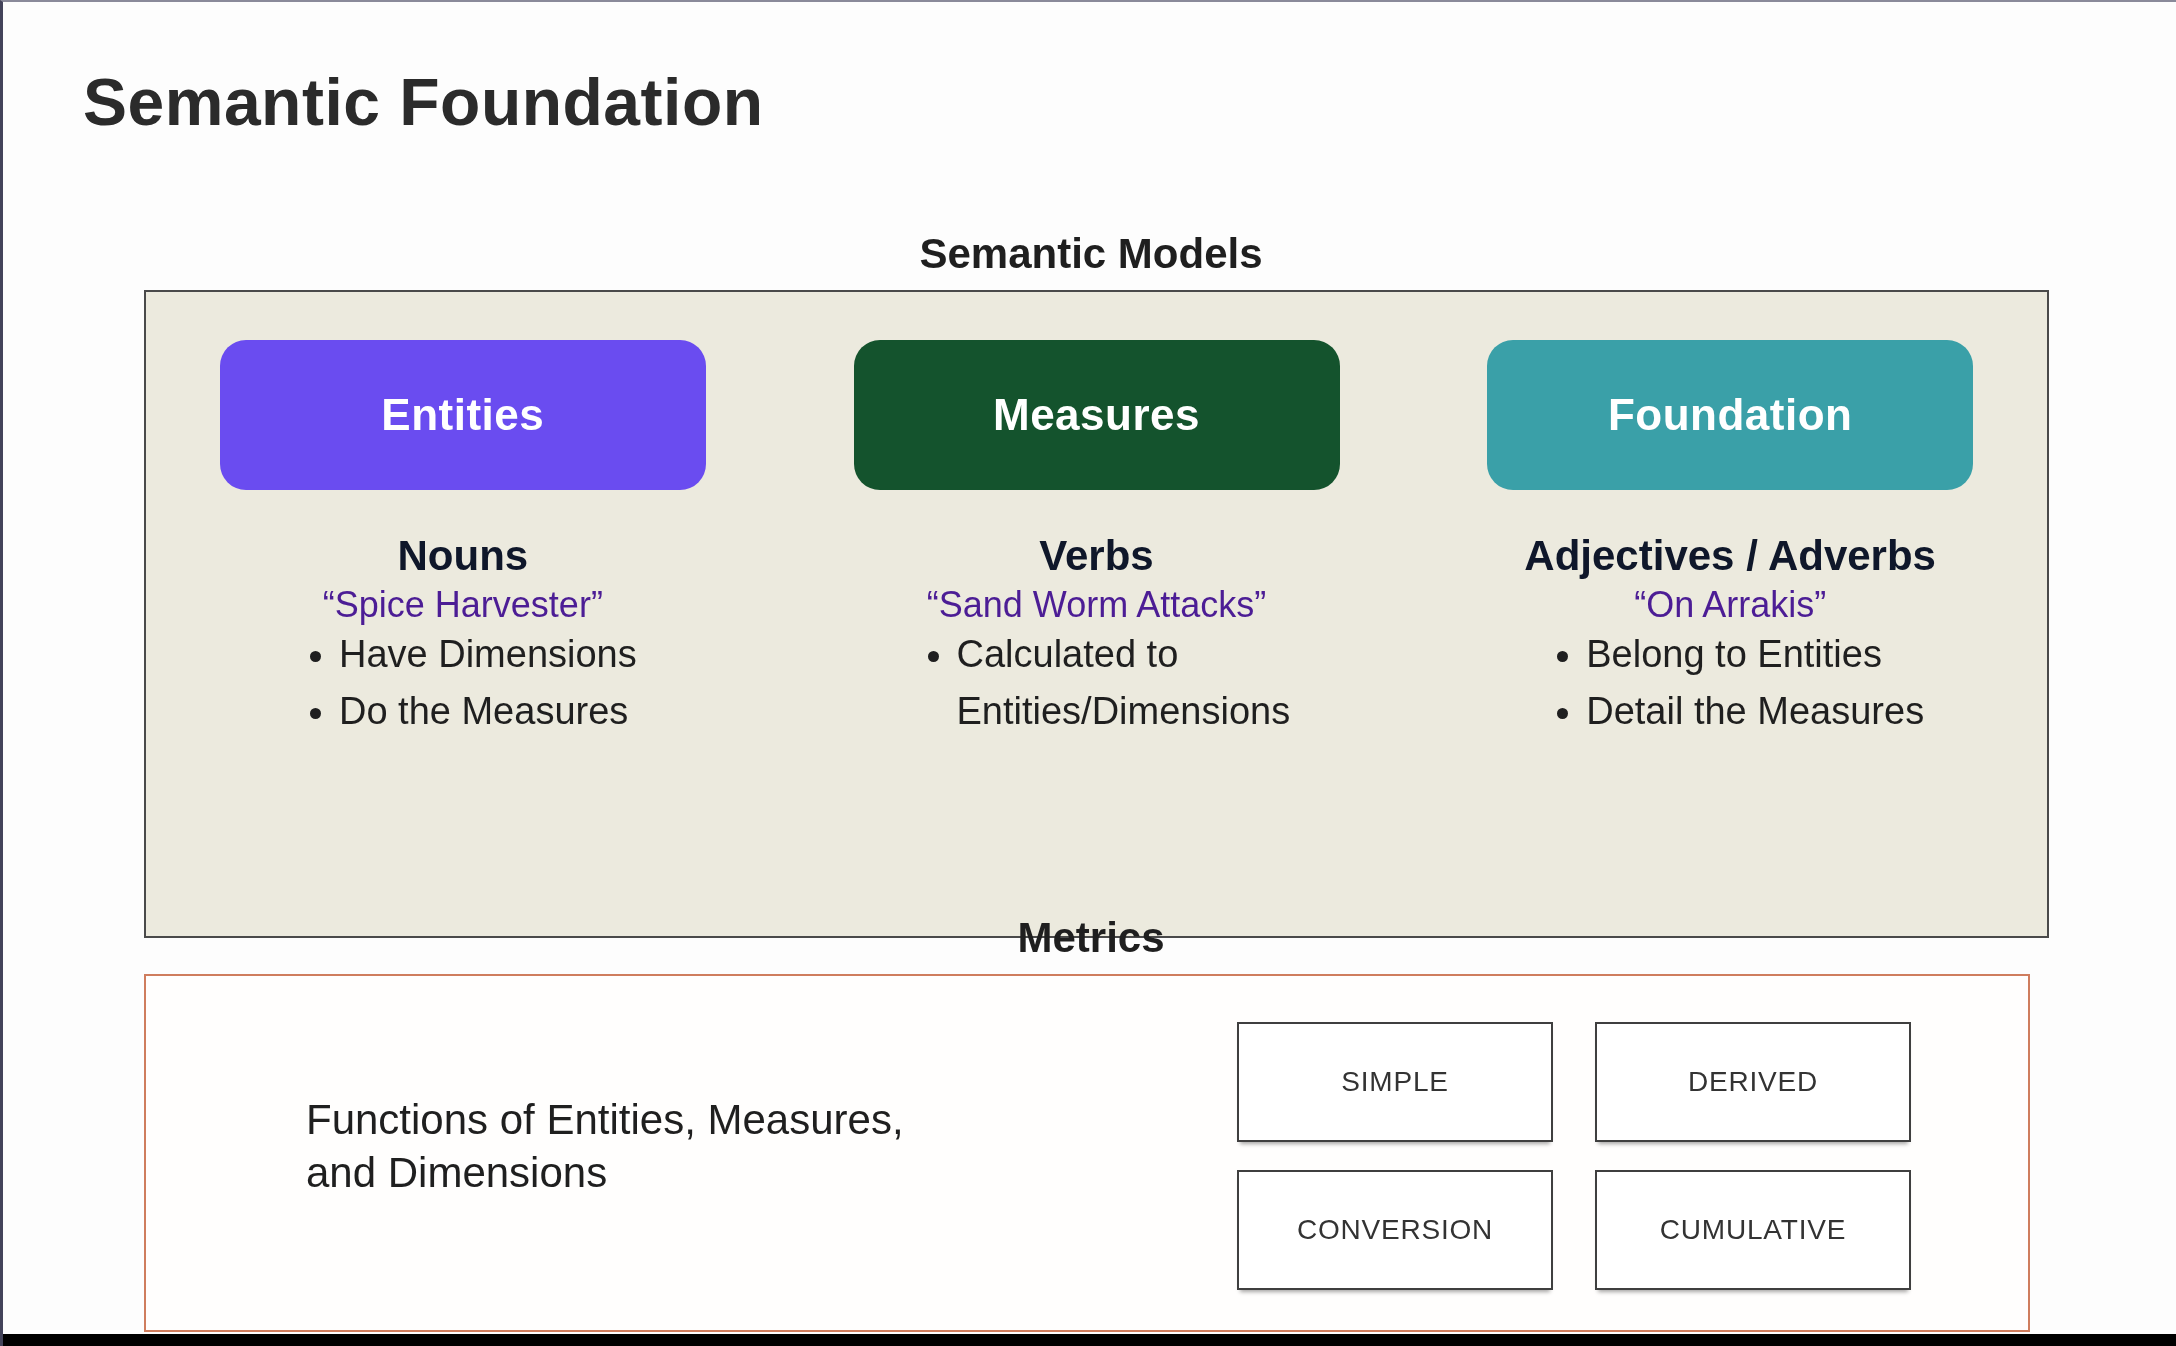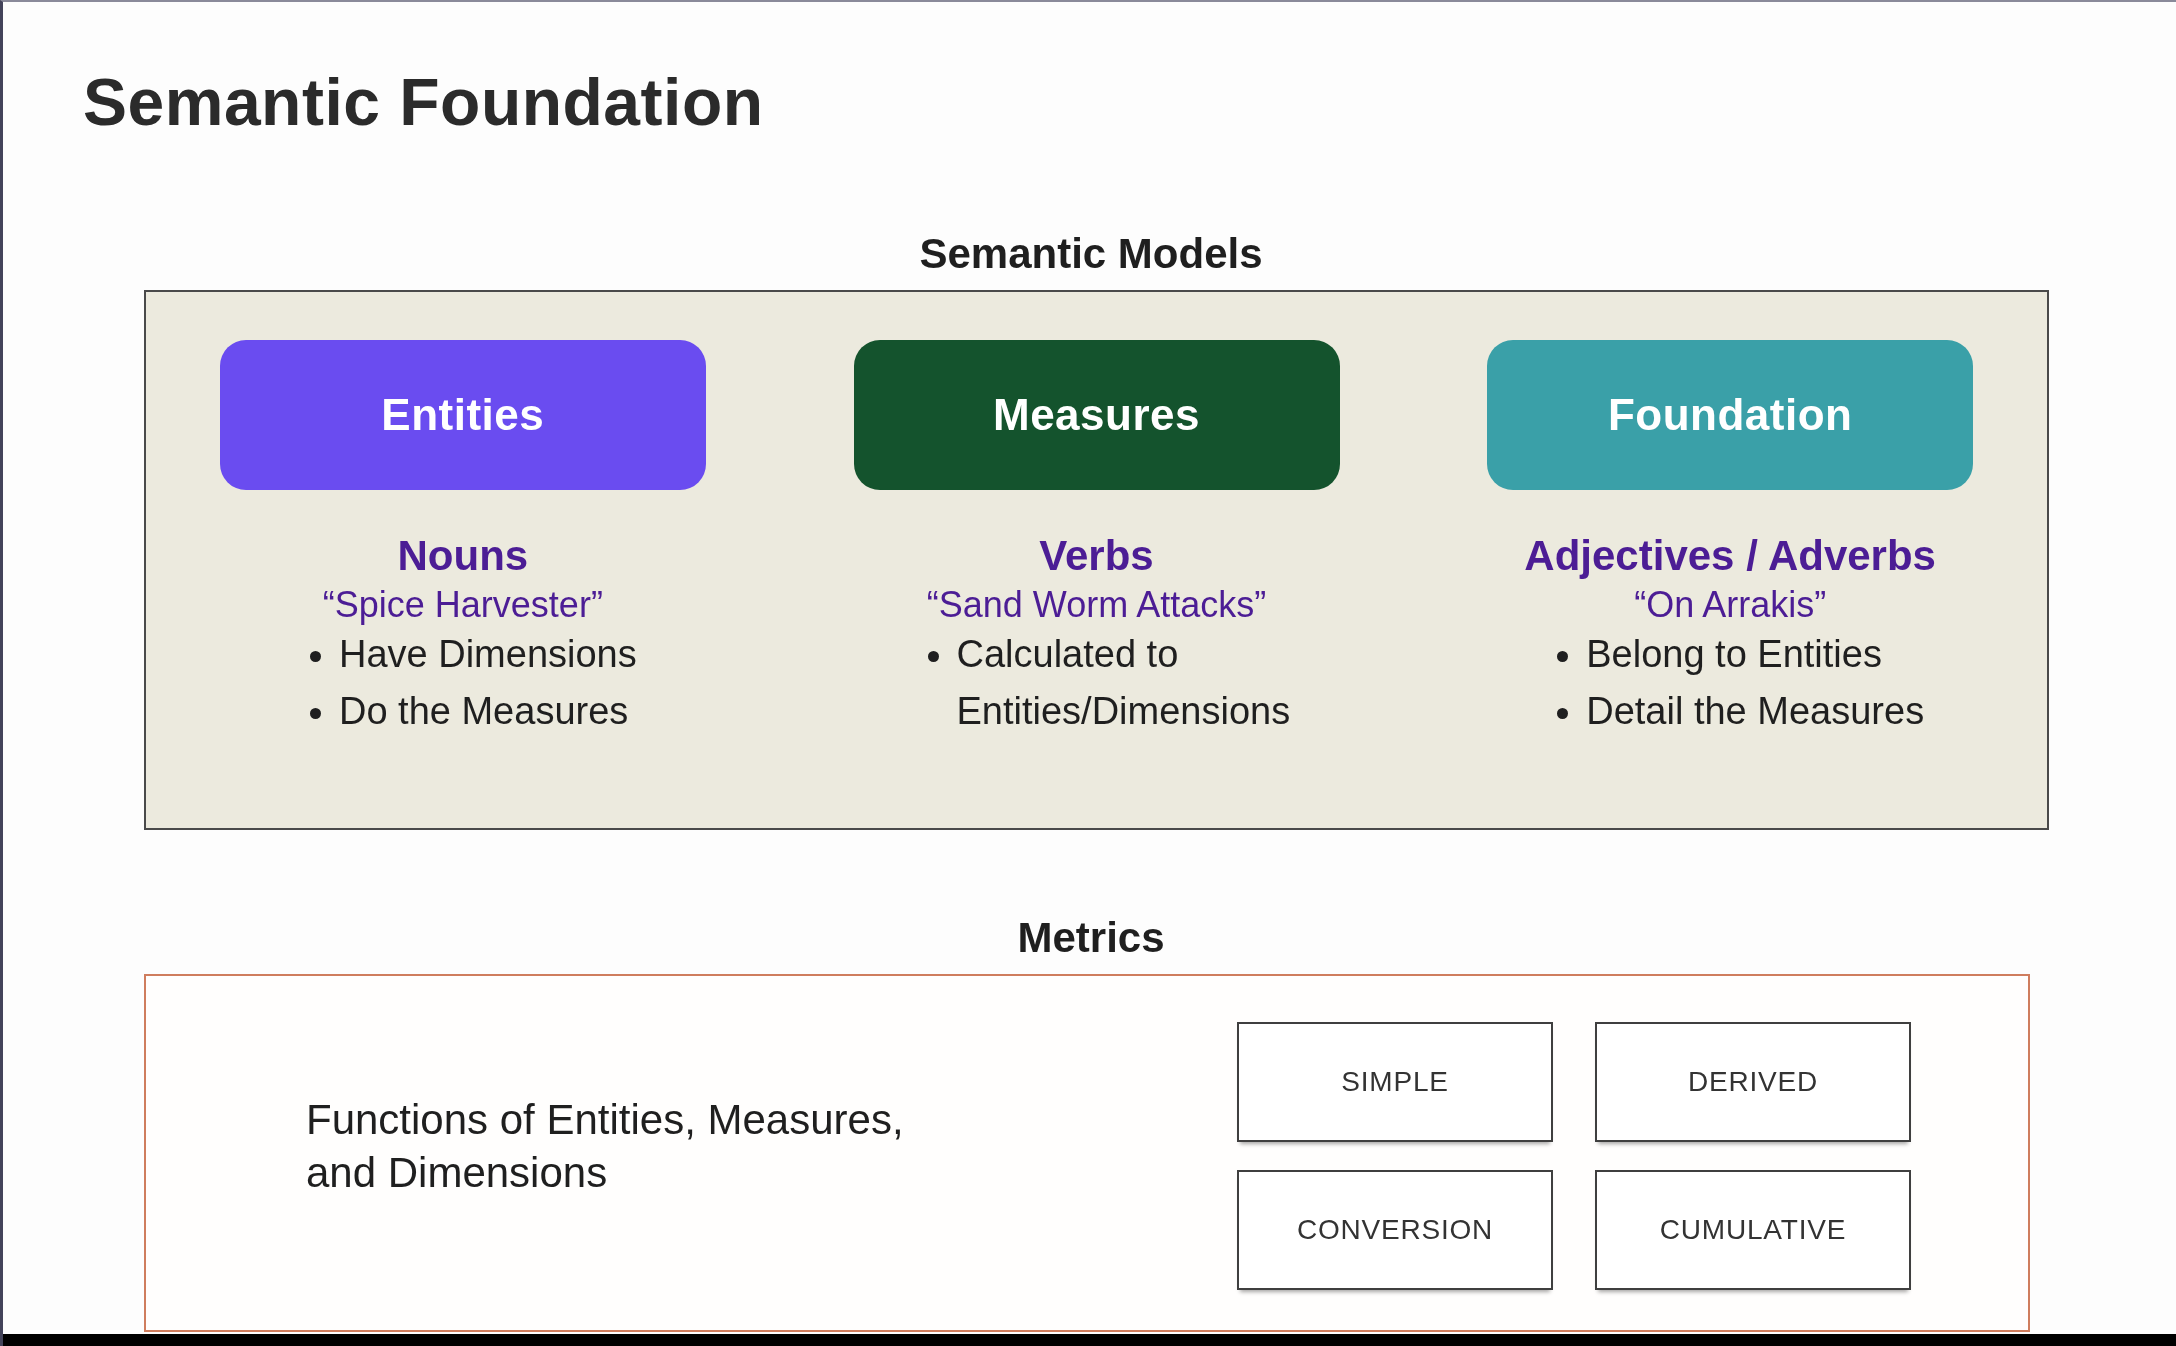--- a/index.html
+++ b/index.html
@@ -35,21 +35,21 @@
     color: #1f1f1f;
   }
   .models-heading { top: 228px; }
   .metrics-heading { top: 912px; }
 
   .models-box {
     position: absolute;
     left: 141px;
     top: 288px;
     width: 1905px;
-    height: 540px;
+    height: 648px;
     background: #eceade;
     border: 2px solid #4a4a4a;
     display: flex;
   }
 
   .model-col {
     flex: 1;
     display: flex;
     flex-direction: column;
     align-items: center;
@@ -66,21 +66,21 @@
     color: #ffffff;
     font-size: 44px;
     font-weight: 700;
     letter-spacing: 0.5px;
   }
 
   .word-type {
     margin-top: 42px;
     font-size: 42px;
     font-weight: 700;
-    color: #4c1d95;
+    color: #0f172a;
     text-align: center;
   }
 
   .example {
     margin-top: 4px;
     font-size: 36px;
     color: #4c1d95;
     text-align: center;
   }
 

